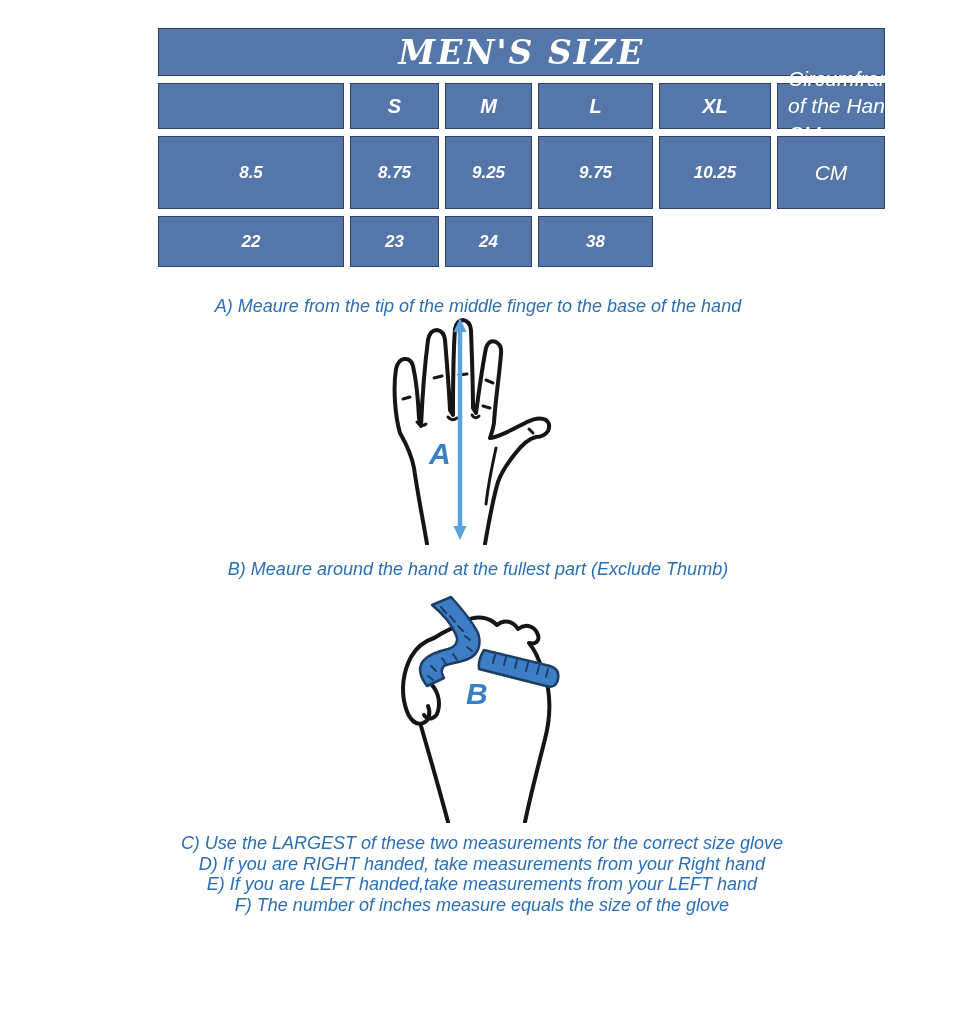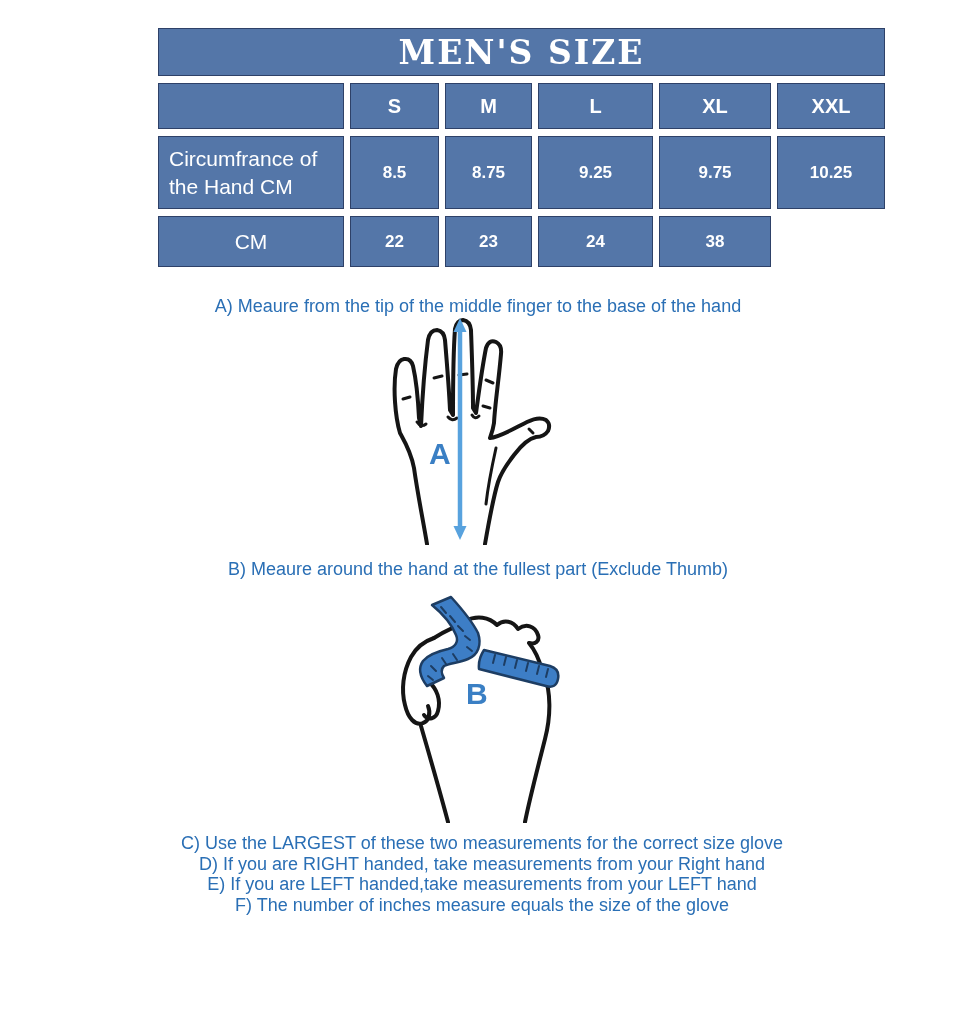--- a/index.html
+++ b/index.html
@@ -1,18 +1,18 @@
 <!DOCTYPE html>
 <html><head>
 <meta charset="utf-8">
 <style>
   html,body { margin:0; padding:0; background:#ffffff; }
   .page {
     position:relative; width:904px; height:1024px; background:#ffffff;
-    font-family:"Liberation Sans", sans-serif; overflow:hidden;
+    font-family:"Liberation Sans", sans-serif; overflow:hidden;font-style:italic;
   }
 
   
   .size-table {
     position:absolute; left:158px; top:28px; width:727px;
     display:grid;
     grid-template-columns:186px 89px 87px 115px 112px 108px;
     grid-template-rows:48px 46px 73px 51px;
     gap:7px 6px;
   }
@@ -62,21 +62,20 @@
 <div class="page">
 
   <div class="size-table">
     <div class="cell title-cell">MEN'S SIZE</div>
 
     <div class="cell"></div>
     <div class="cell size-head">S</div>
     <div class="cell size-head">M</div>
     <div class="cell size-head">L</div>
     <div class="cell size-head">XL</div>
-    <div class="cell size-head">XXL</div>
 
     <div class="cell rowlabel">Circumfrance of the Hand CM</div>
     <div class="cell val">8.5</div>
     <div class="cell val">8.75</div>
     <div class="cell val">9.25</div>
     <div class="cell val">9.75</div>
     <div class="cell val">10.25</div>
 
     <div class="cell rowlabel-center">CM</div>
     <div class="cell val">22</div>

